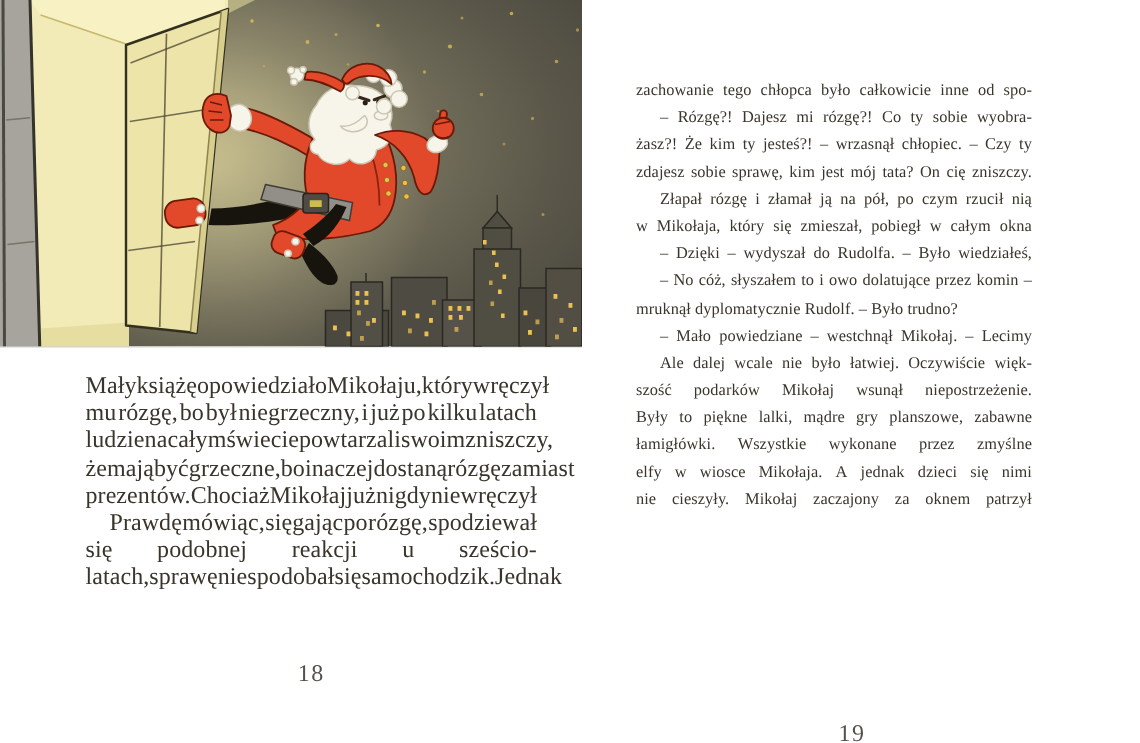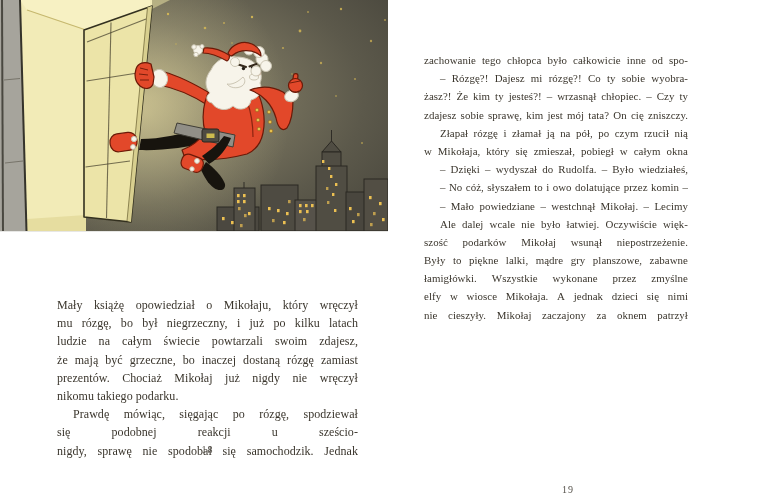--- a/index.html
+++ b/index.html
@@ -8,32 +8,32 @@
     font-family:"Liberation Serif", serif;
   }
   .spread{position:absolute;inset:0;}
   .illustration{
     position:absolute;left:0;top:0;width:388px;height:231px;
     border-bottom:1px solid rgba(60,55,40,0.12);
   }
   .textcol{
     position:absolute;color:#3a352c;
   }
-  .left-text{left:57px;top:249px;width:301px;font-size:12px;margin-top:47px;}
+  .left-text{left:57px;top:249px;width:301px;font-size:16px;}
   .right-text{left:424px;top:51px;width:264px;font-size:10.9px;}
   .line{
     height:18.2px;line-height:18.2px;white-space:nowrap;
     letter-spacing:0.05px;
   }
   .line.fill{display:flex;justify-content:space-between;white-space:normal;}
   .line.fill span{white-space:nowrap;}
   .line.indent{padding-left:16px;}
   .pagenum{
     position:absolute;top:442px;height:16px;line-height:16px;
-    text-align:center;font-size:10px;color:#56524b;letter-spacing:1px;
+    text-align:center;font-size:16px;color:#56524b;letter-spacing:1px;
   }
   .pagenum.left{left:57px;width:301px;}
   .pagenum.right{left:436px;width:264px;margin-top:40px;}
   
   .red{fill:var(--suit-red);stroke:#6b1a08;stroke-width:1.2;stroke-linejoin:round;}
   .white{fill:var(--beard-white);stroke:#ccc6b4;stroke-width:1;stroke-linejoin:round;}
   .blackfill{fill:var(--boots-black);stroke:none;}
   .win{fill:var(--window-yellow);}
   .bld{stroke:#2a2822;stroke-width:1;}
   .star{fill:var(--star-yellow);}
@@ -272,21 +272,21 @@
           <span>kilku</span>
           <span>latach</span>
         </div>
         <div class="line fill">
           <span>ludzie</span>
           <span>na</span>
           <span>całym</span>
           <span>świecie</span>
           <span>powtarzali</span>
           <span>swoim</span>
-          <span>zdajesz,</span>
+          <span>zniszczy,</span>
         </div>
         <div class="line fill">
           <span>że</span>
           <span>mają</span>
           <span>być</span>
           <span>grzeczne,</span>
           <span>bo</span>
           <span>inaczej</span>
           <span>dostaną</span>
           <span>rózgę</span>
@@ -294,38 +294,37 @@
         </div>
         <div class="line fill">
           <span>prezentów.</span>
           <span>Chociaż</span>
           <span>Mikołaj</span>
           <span>już</span>
           <span>nigdy</span>
           <span>nie</span>
           <span>wręczył</span>
         </div>
-        <div class="line">nikomu takiego podarku.</div>
         <div class="line fill indent">
           <span>Prawdę</span>
           <span>mówiąc,</span>
           <span>sięgając</span>
           <span>po</span>
           <span>rózgę,</span>
           <span>spodziewał</span>
         </div>
         <div class="line fill">
           <span>się</span>
           <span>podobnej</span>
           <span>reakcji</span>
           <span>u</span>
           <span>sześcio-</span>
         </div>
         <div class="line fill">
-          <span>nigdy,</span>
+          <span>latach,</span>
           <span>sprawę</span>
           <span>nie</span>
           <span>spodobał</span>
           <span>się</span>
           <span>samochodzik.</span>
           <span>Jednak</span>
         </div>
       </div>
     <div class="pagenum left">18</div>
   </div>
@@ -419,20 +418,21 @@
           <span>cóż,</span>
           <span>słyszałem</span>
           <span>to</span>
           <span>i</span>
           <span>owo</span>
           <span>dolatujące</span>
           <span>przez</span>
           <span>komin</span>
           <span>–</span>
         </div>
+        <div class="line">mruknął dyplomatycznie Rudolf. – Było trudno?</div>
         <div class="line fill indent">
           <span>–</span>
           <span>Mało</span>
           <span>powiedziane</span>
           <span>–</span>
           <span>westchnął</span>
           <span>Mikołaj.</span>
           <span>–</span>
           <span>Lecimy</span>
         </div>

